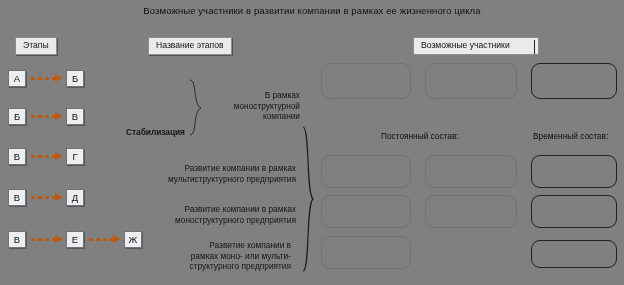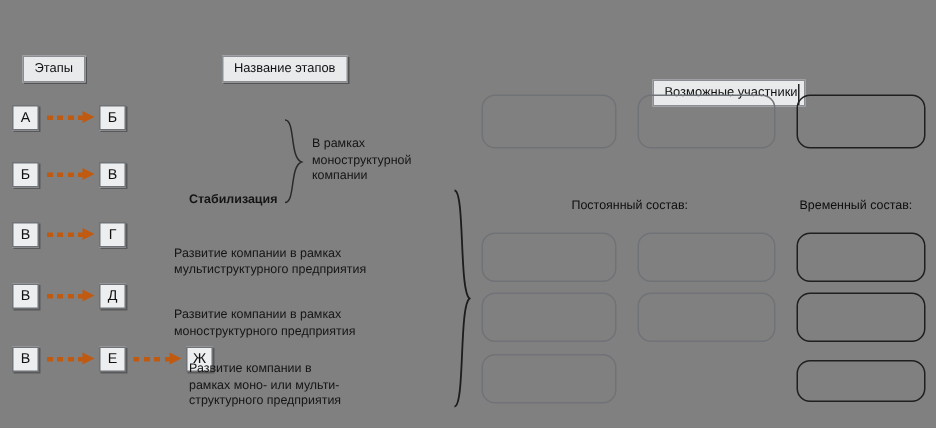--- a/index.html
+++ b/index.html
@@ -31,21 +31,21 @@
     color:#111;
     font-size:8.6px;
     line-height:1;
     padding:3px 7px 4px 7px;
     white-space:nowrap;
     box-sizing:border-box;
   }
   .chip.shadow{box-shadow:1px 1px 0 rgba(0,0,0,.35);}
   #chip-stages{left:15px;top:37px;}
   #chip-stagenames{left:148px;top:37px;}
-  #chip-participants{left:435px;top:37px;padding-right:4px;margin-top:16px;}
+  #chip-participants{left:413px;top:37px;padding-right:28px;}
   .caret{
     position:absolute;right:3px;top:2px;
     width:1px;height:14px;background:#222;
   }
 
   
   .letterbox{
     position:absolute;
     width:18px;height:17px;
     background:#eceef0;
@@ -73,21 +73,21 @@
     border-bottom:4.5px solid transparent;
     border-left:8px solid #c05a10;
   }
 
   
   .mlabel{
     position:absolute;
     font-size:8.3px;
     line-height:10.5px;
     color:#141414;
-    text-align:left;
+    text-align:right;
     white-space:pre-line;
   }
   .mlabel.left{text-align:left;}
 
   
   .brace{position:absolute;}
   .brace svg{display:block;}
 
   
   .seclabel{
@@ -115,20 +115,21 @@
     white-space:pre-line;
     overflow:hidden;
   }
   .pill.dark{border-color:#1f1f1f;}
 </style>
 </head>
 <body>
 
 <div class="canvas">
 
+  <div class="title">Возможные участники в развитии компании в рамках ее жизненного цикла</div>
 
   <div class="chip shadow" id="chip-stages">Этапы</div>
   <div class="chip shadow" id="chip-stagenames">Название этапов</div>
   <div class="chip" id="chip-participants">
     <span>Возможные участники</span>
     <span class="caret"></span>
   </div>
 
   <div class="letterbox" style="left:8px;top:70px;">А</div>
   <div class="arrow" style="left:31px;top:74px;width:32px;">

